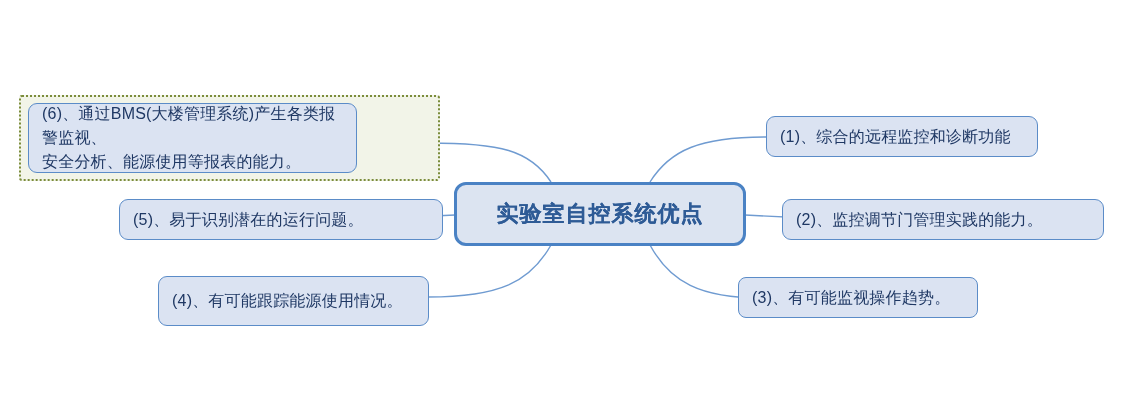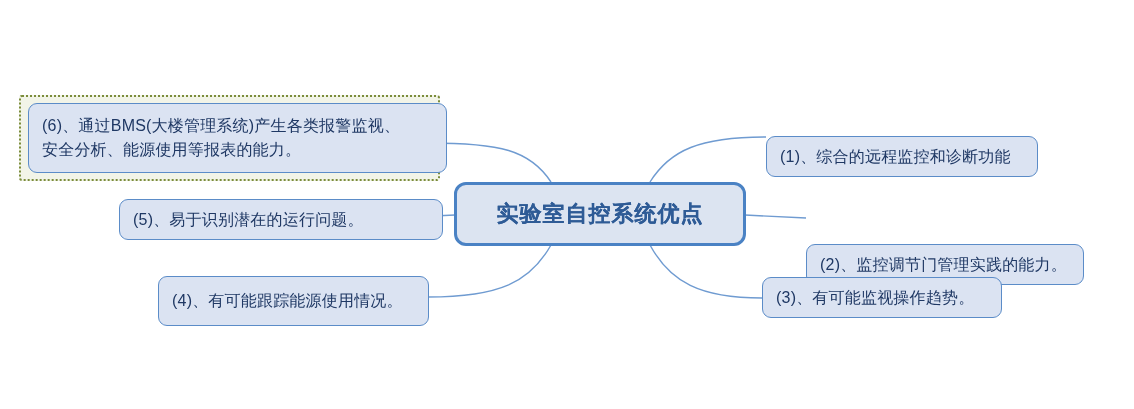--- a/index.html
+++ b/index.html
@@ -75,28 +75,28 @@
 
     <path d="M 766 137 C 700 137 670 150 650 182" fill="none" stroke="#6f9bd1" stroke-width="1.4"></path>
 
     <path d="M 745 215 L 806 218" fill="none" stroke="#6f9bd1" stroke-width="1.4"></path>
 
     <path d="M 762 298 C 700 298 670 282 650 245" fill="none" stroke="#6f9bd1" stroke-width="1.4"></path>
   </svg>
 
   <div class="selection-frame" style="left:19px; top:95px; width:421px; height:86px;"></div>
 
-  <div class="node" style="left:28px; top:103px; width:419px; height:70px;">(6)、通过BMS(大楼管理系统)产生各类报警监视、
+  <div class="node" style="left:28px; top:103px; width:329px; height:70px;">(6)、通过BMS(大楼管理系统)产生各类报警监视、
 安全分析、能源使用等报表的能力。</div>
 
   <div class="node" style="left:119px; top:199px; width:324px; height:41px;">(5)、易于识别潜在的运行问题。</div>
 
   <div class="node" style="left:158px; top:276px; width:271px; height:50px;">(4)、有可能跟踪能源使用情况。</div>
 
   <div class="node center" style="left:454px; top:182px; width:292px; height:64px;">实验室自控系统优点</div>
 
-  <div class="node" style="left:766px; top:116px; width:272px; height:41px;margin-top:20px;">(1)、综合的远程监控和诊断功能</div>
+  <div class="node" style="left:766px; top:116px; width:272px; height:41px;">(1)、综合的远程监控和诊断功能</div>
 
-  <div class="node" style="left:806px; top:199px; width:278px; height:41px;margin-top:45px;">(2)、监控调节门管理实践的能力。</div>
+  <div class="node" style="left:782px; top:199px; width:322px; height:41px;">(2)、监控调节门管理实践的能力。</div>
 
-  <div class="node" style="left:762px; top:277px; width:240px; height:41px;">(3)、有可能监视操作趋势。</div>
+  <div class="node" style="left:738px; top:277px; width:240px; height:41px;border-radius:8px;">(3)、有可能监视操作趋势。</div>
 
 </div>
 
 </body></html>

